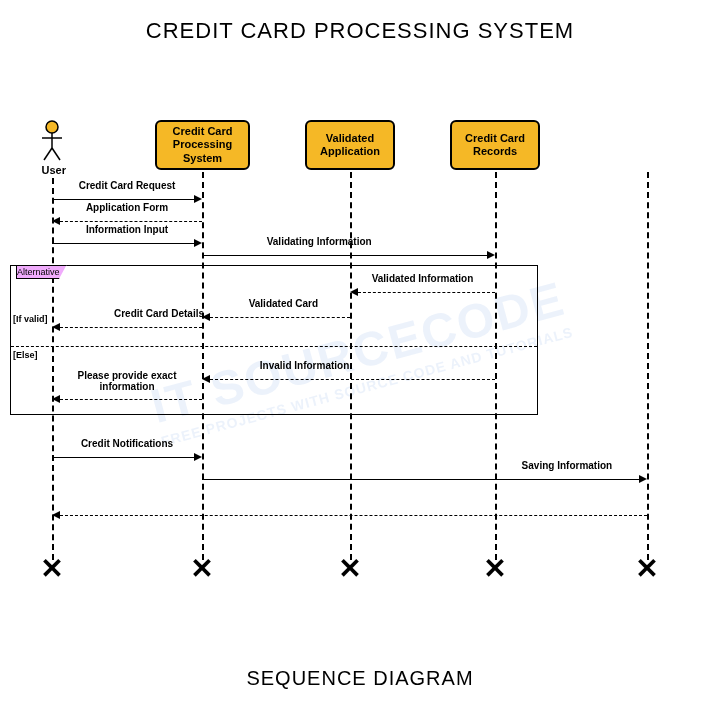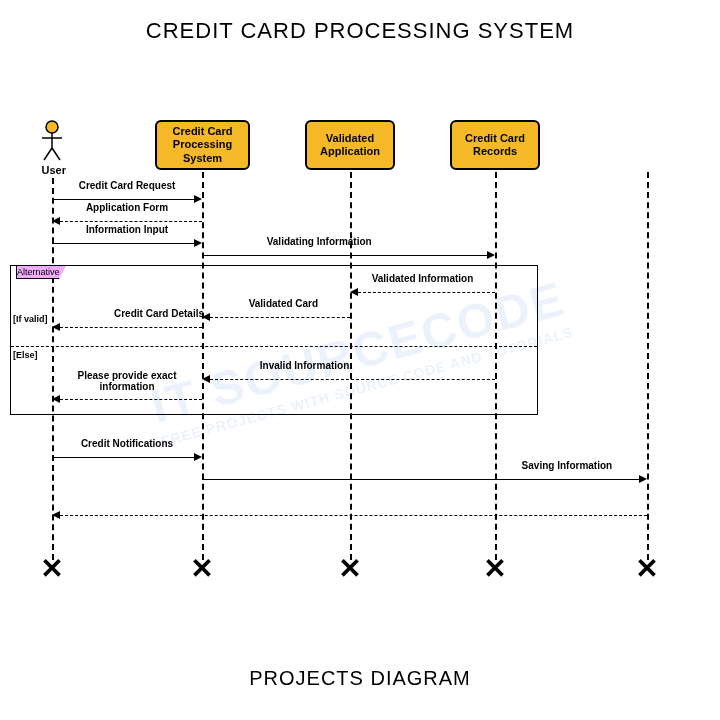--- a/index.html
+++ b/index.html
@@ -267,13 +267,13 @@
     <div class="arrow-r" style="right:0;"></div>
   </div>
 
   <div class="msg" style="left:32px; top:388px; width:595px;">
     <div class="msg-line dashed" style="left:8px; right:0;"></div>
     <div class="arrow-l" style="left:0;"></div>
   </div>
 
 </div>
 
-<div class="subtitle">PROJECTS DIAGRAM</div>
+<div class="subtitle">SEQUENCE DIAGRAM</div>
 
 </body></html>

